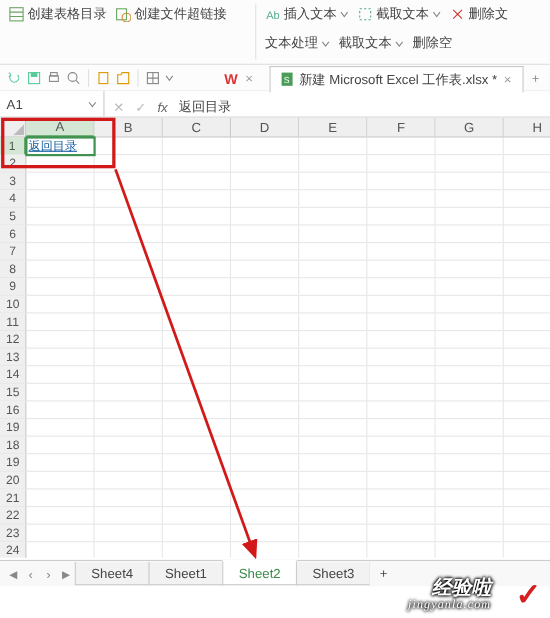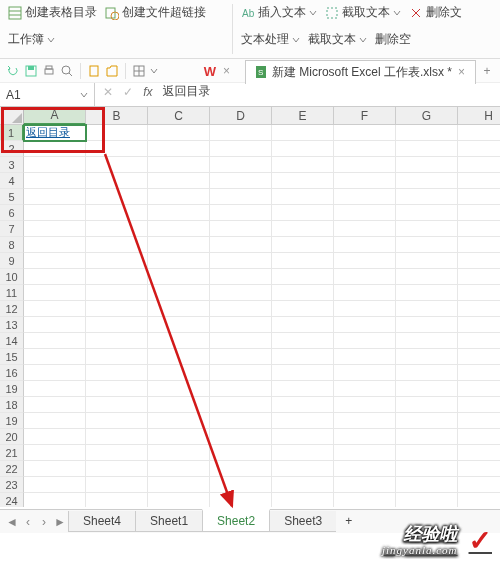--- a/index.html
+++ b/index.html
@@ -77,21 +77,21 @@
     position: relative;
     top: 1px;
   }
   .filetab .close {
     font-size: 12px;
     color: #999;
     padding: 0 2px;
   }
   .formula-bar {
     display: flex;
-    align-items: flex-start;
+    align-items: flex-end;
     height: 24px;
     border-bottom: 1px solid #ccc;
     background: #fff;
   }
   .name-box {
     width: 95px;
     border-right: 1px solid #ccc;
     padding: 0 6px;
     display: flex;
     align-items: center;
@@ -214,22 +214,21 @@
     border-top: 2px solid #fff;
     color: #3a8a48;
     position: relative;
     top: -1px;
   }
   .watermark {
     position: absolute;
     bottom: 5px; right: 8px;
     display: flex;
     align-items: center;
-    gap: 11px;
-    text-decoration: underline;
+    gap: 22px;
   }
   .wm-text {
     color: #fff;
     font-family: "STKaiti","KaiTi",serif;
     font-style: italic;
     text-align: right;
     text-shadow: 0 0 3px #000, 0 0 3px #000, 0 0 3px #000;
     line-height: 1.1;
   }
   .wm-big { font-size: 18px; font-weight: bold; }
@@ -270,28 +269,20 @@
         <span class="icon">
             <svg width="14" height="14">
               <rect x="1" y="2" width="9" height="10" fill="none" stroke="#6aa561"></rect>
               <circle cx="10" cy="10" r="4" fill="none" stroke="#d08a2a"></circle>
             </svg>
           </span>
         <span>创建文件超链接</span>
       </div>
     </div>
     <div style="display:flex;">
-      <div class="ribbon-item">
-        <span>工作簿</span>
-        <span class="dropdown-caret">
-            <svg width="8" height="8">
-              <path d="M1 2 L4 6 L7 2" stroke="#888" fill="none"></path>
-            </svg>
-          </span>
-      </div>
     </div>
   </div>
   <div class="sep"></div>
   <div class="ribbon-group" style="flex:1;">
     <div style="display:flex;text-align:right;">
       <div class="ribbon-item">
         <span class="icon">
             <svg width="14" height="14">
               <text x="1" y="11" font-size="10" fill="#5a8">Ab</text>
             </svg>

